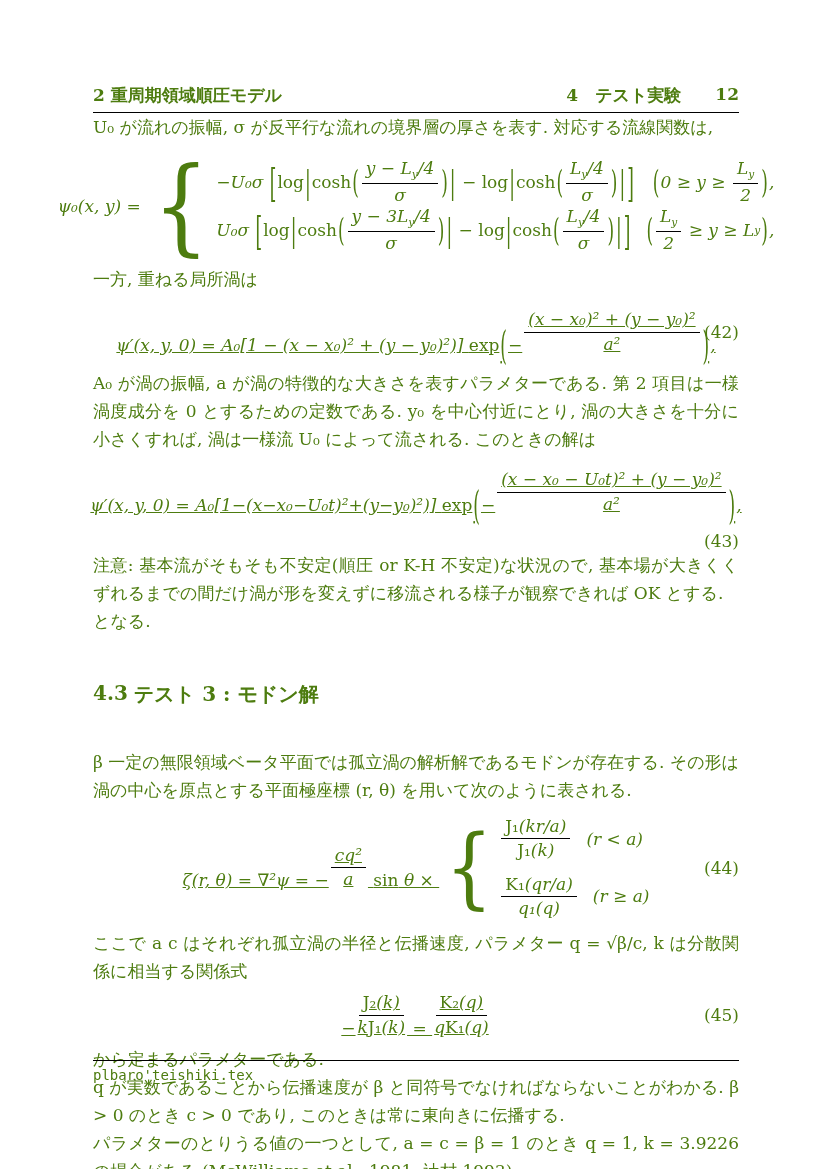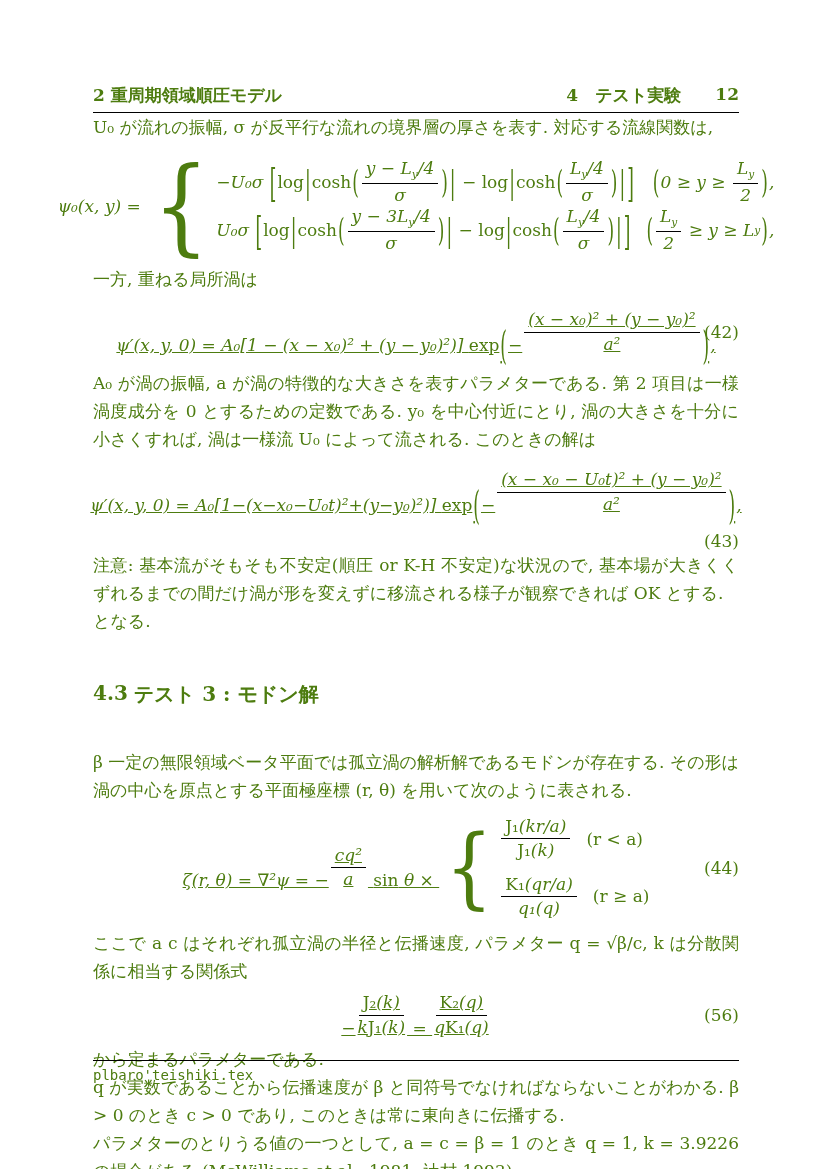--- a/index.html
+++ b/index.html
@@ -44,21 +44,21 @@
   .mdelim.s3{transform:scaleY(2.3);}
   .brace{font-style:normal;line-height:1;display:flex;align-items:center;transform:scaleX(0.85);margin:0 2px;}
   .brace.b-big{font-size:104px;}
   .brace.b-mid{font-size:88px;}
   .cases{display:flex;flex-direction:column;flex:1;}
   .cases .caserow{display:flex;align-items:center;justify-content:space-between;}
   .caserow .lhspart{display:flex;align-items:center;}
   .caserow .cond{display:flex;align-items:center;margin-left:14px;}
   .cases44{display:flex;flex-direction:column;gap:12px;}
   .cases44 .caserow{display:flex;align-items:center;justify-content:flex-start;}
-  .cases44 .cond{}
+  .cases44 .cond{font-style:italic;}
   
   .eq-psi0{margin:12px 0 6px 0;min-height:106px;}
   .eq-42{margin:10px 0 8px 0;min-height:58px;}
   .eq-43{margin:10px 0 0 0;min-height:58px;padding-bottom:30px;}
   .eq-44{margin:12px 0 10px 0;min-height:92px;}
   .eq-45{margin:2px 0 2px 0;min-height:56px;}
   
   .pagefoot{
     position:absolute;left:93px;width:646px;top:1060px;
     border-top:1px solid #000;padding-top:6px;
@@ -257,21 +257,21 @@
           <span class="mfrac">
             <span class="num"><span class="mr">J₂</span><span class="mi">(k)</span></span>
             <span class="den"><span class="mi">k</span><span class="mr">J₁</span><span class="mi">(k)</span></span>
           </span>
           <span class="mi"> = </span>
           <span class="mfrac">
             <span class="num"><span class="mr">K₂</span><span class="mi">(q)</span></span>
             <span class="den"><span class="mi">q</span><span class="mr">K₁</span><span class="mi">(q)</span></span>
           </span>
         </div>
-      <span class="eq-tag">(56)</span>
+      <span class="eq-tag">(45)</span>
     </div>
 
     <p class="para">から定まるパラメターである.</p>
 
     <p class="para mt-lg">q が実数であることから伝播速度が β と同符号でなければならないことがわかる. β &gt; 0 のとき c &gt; 0 であり, このときは常に東向きに伝播する.</p>
 
     <p class="para mt-lg">パラメターのとりうる値の一つとして, a = c = β = 1 のとき q = 1, k = 3.9226 の場合がある (McWilliams et al., 1981, 辻村 1993).</p>
 
   </div>
 

